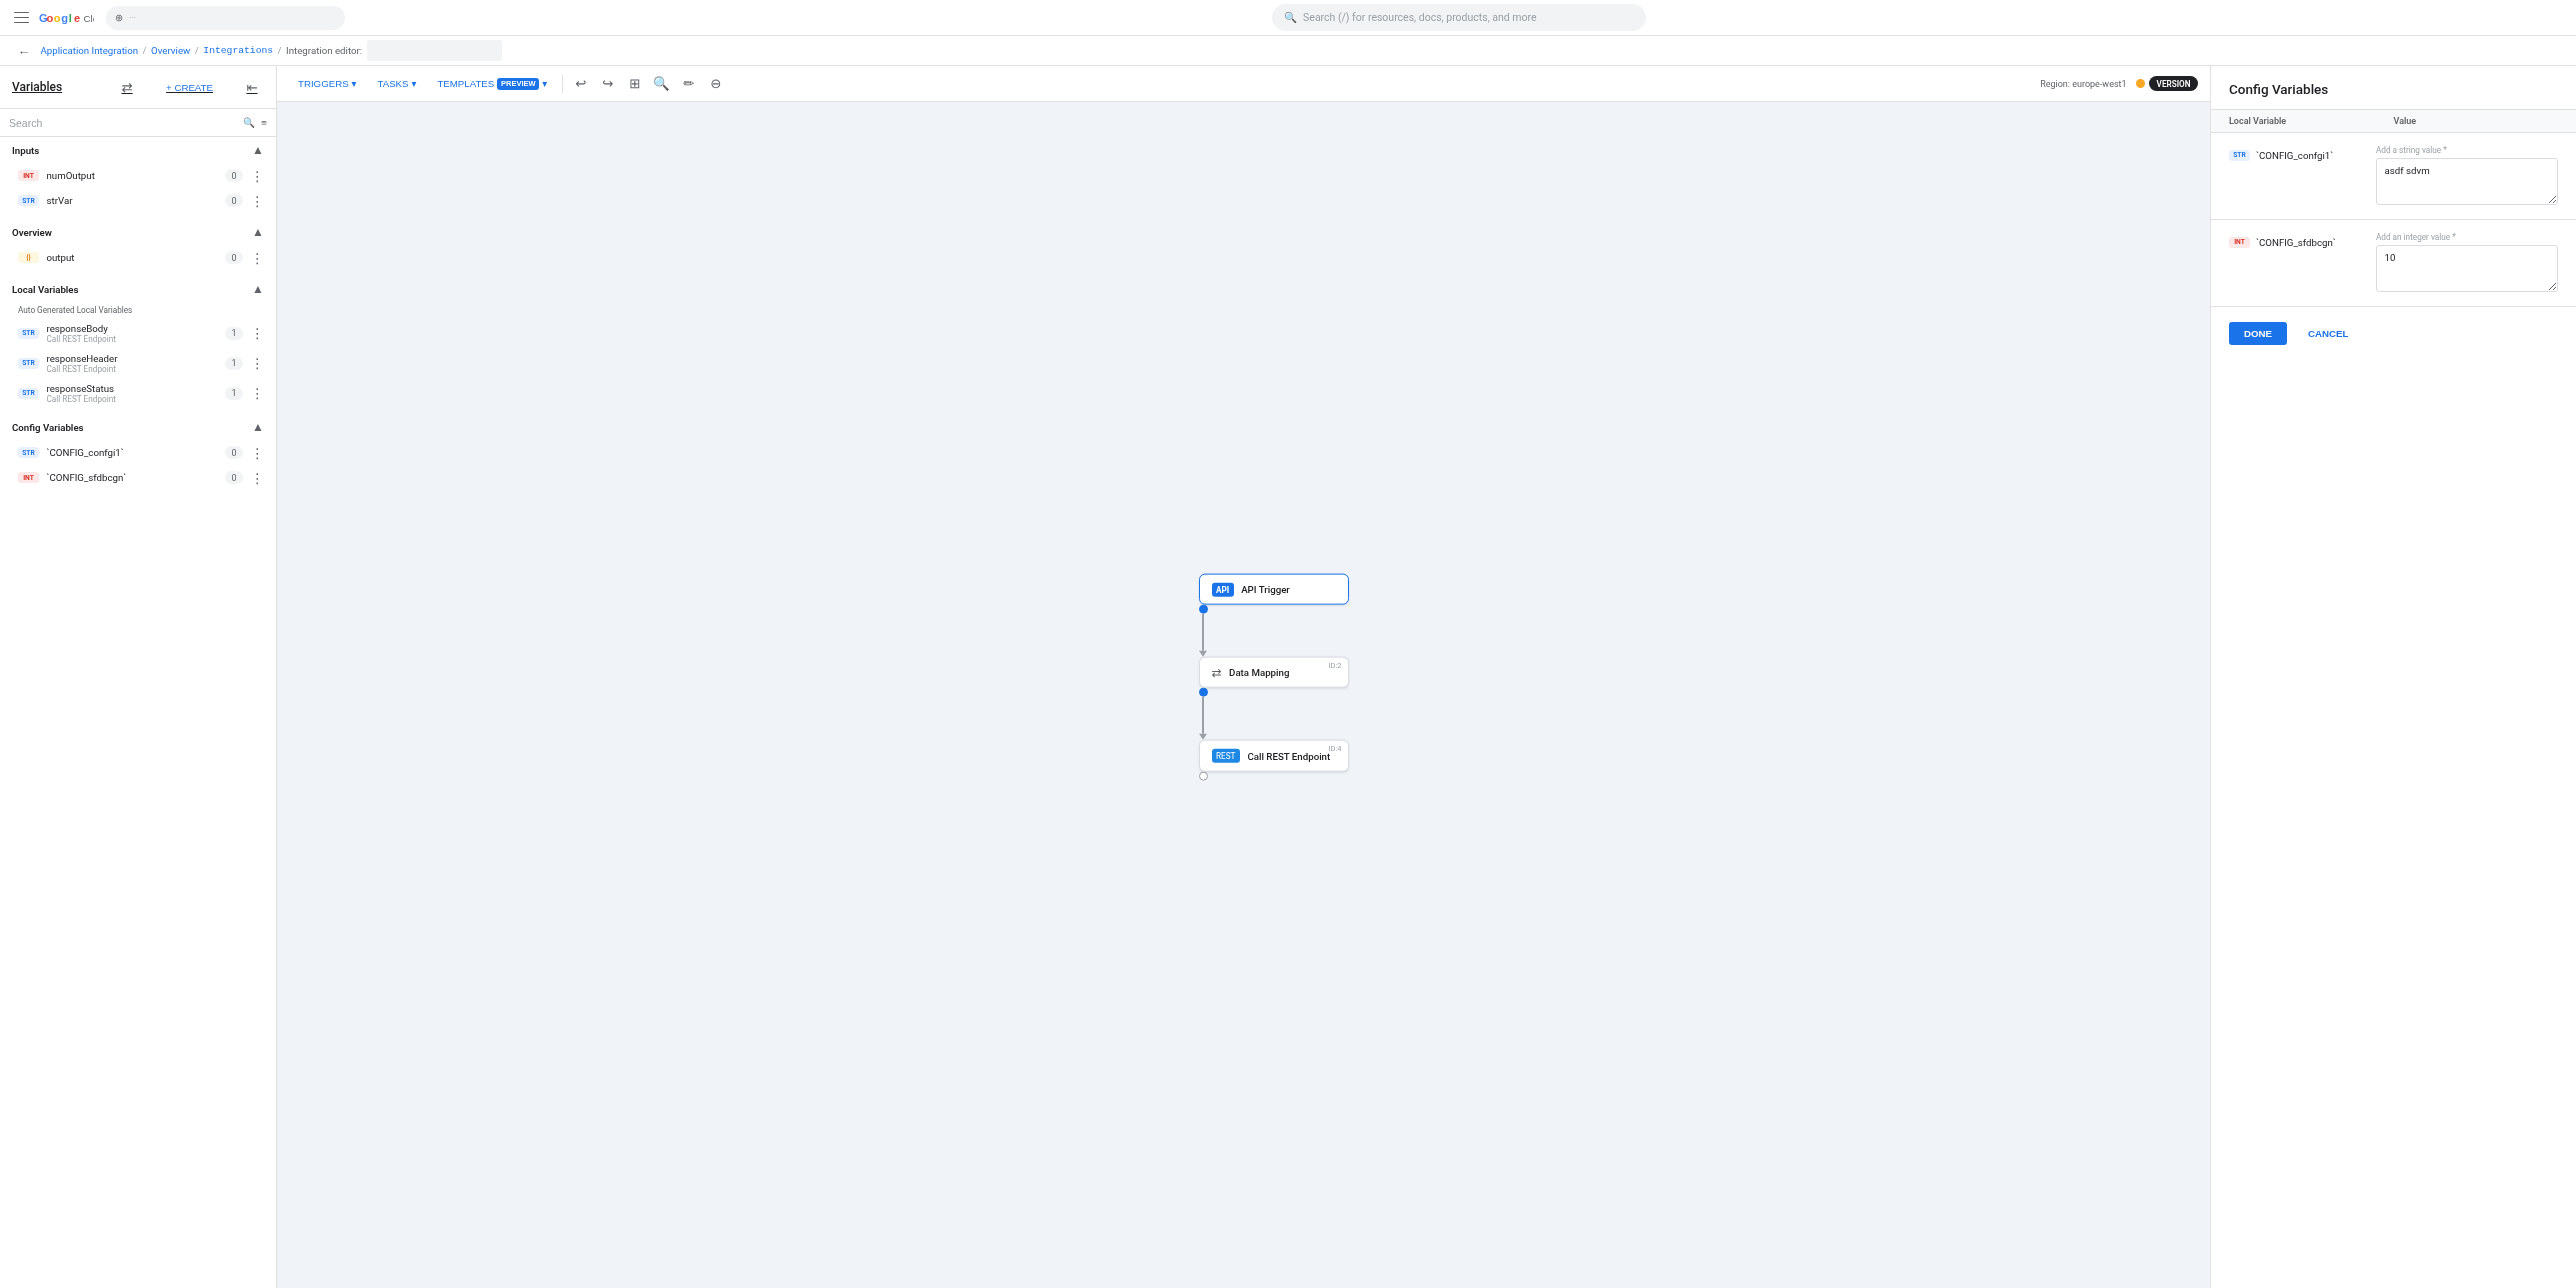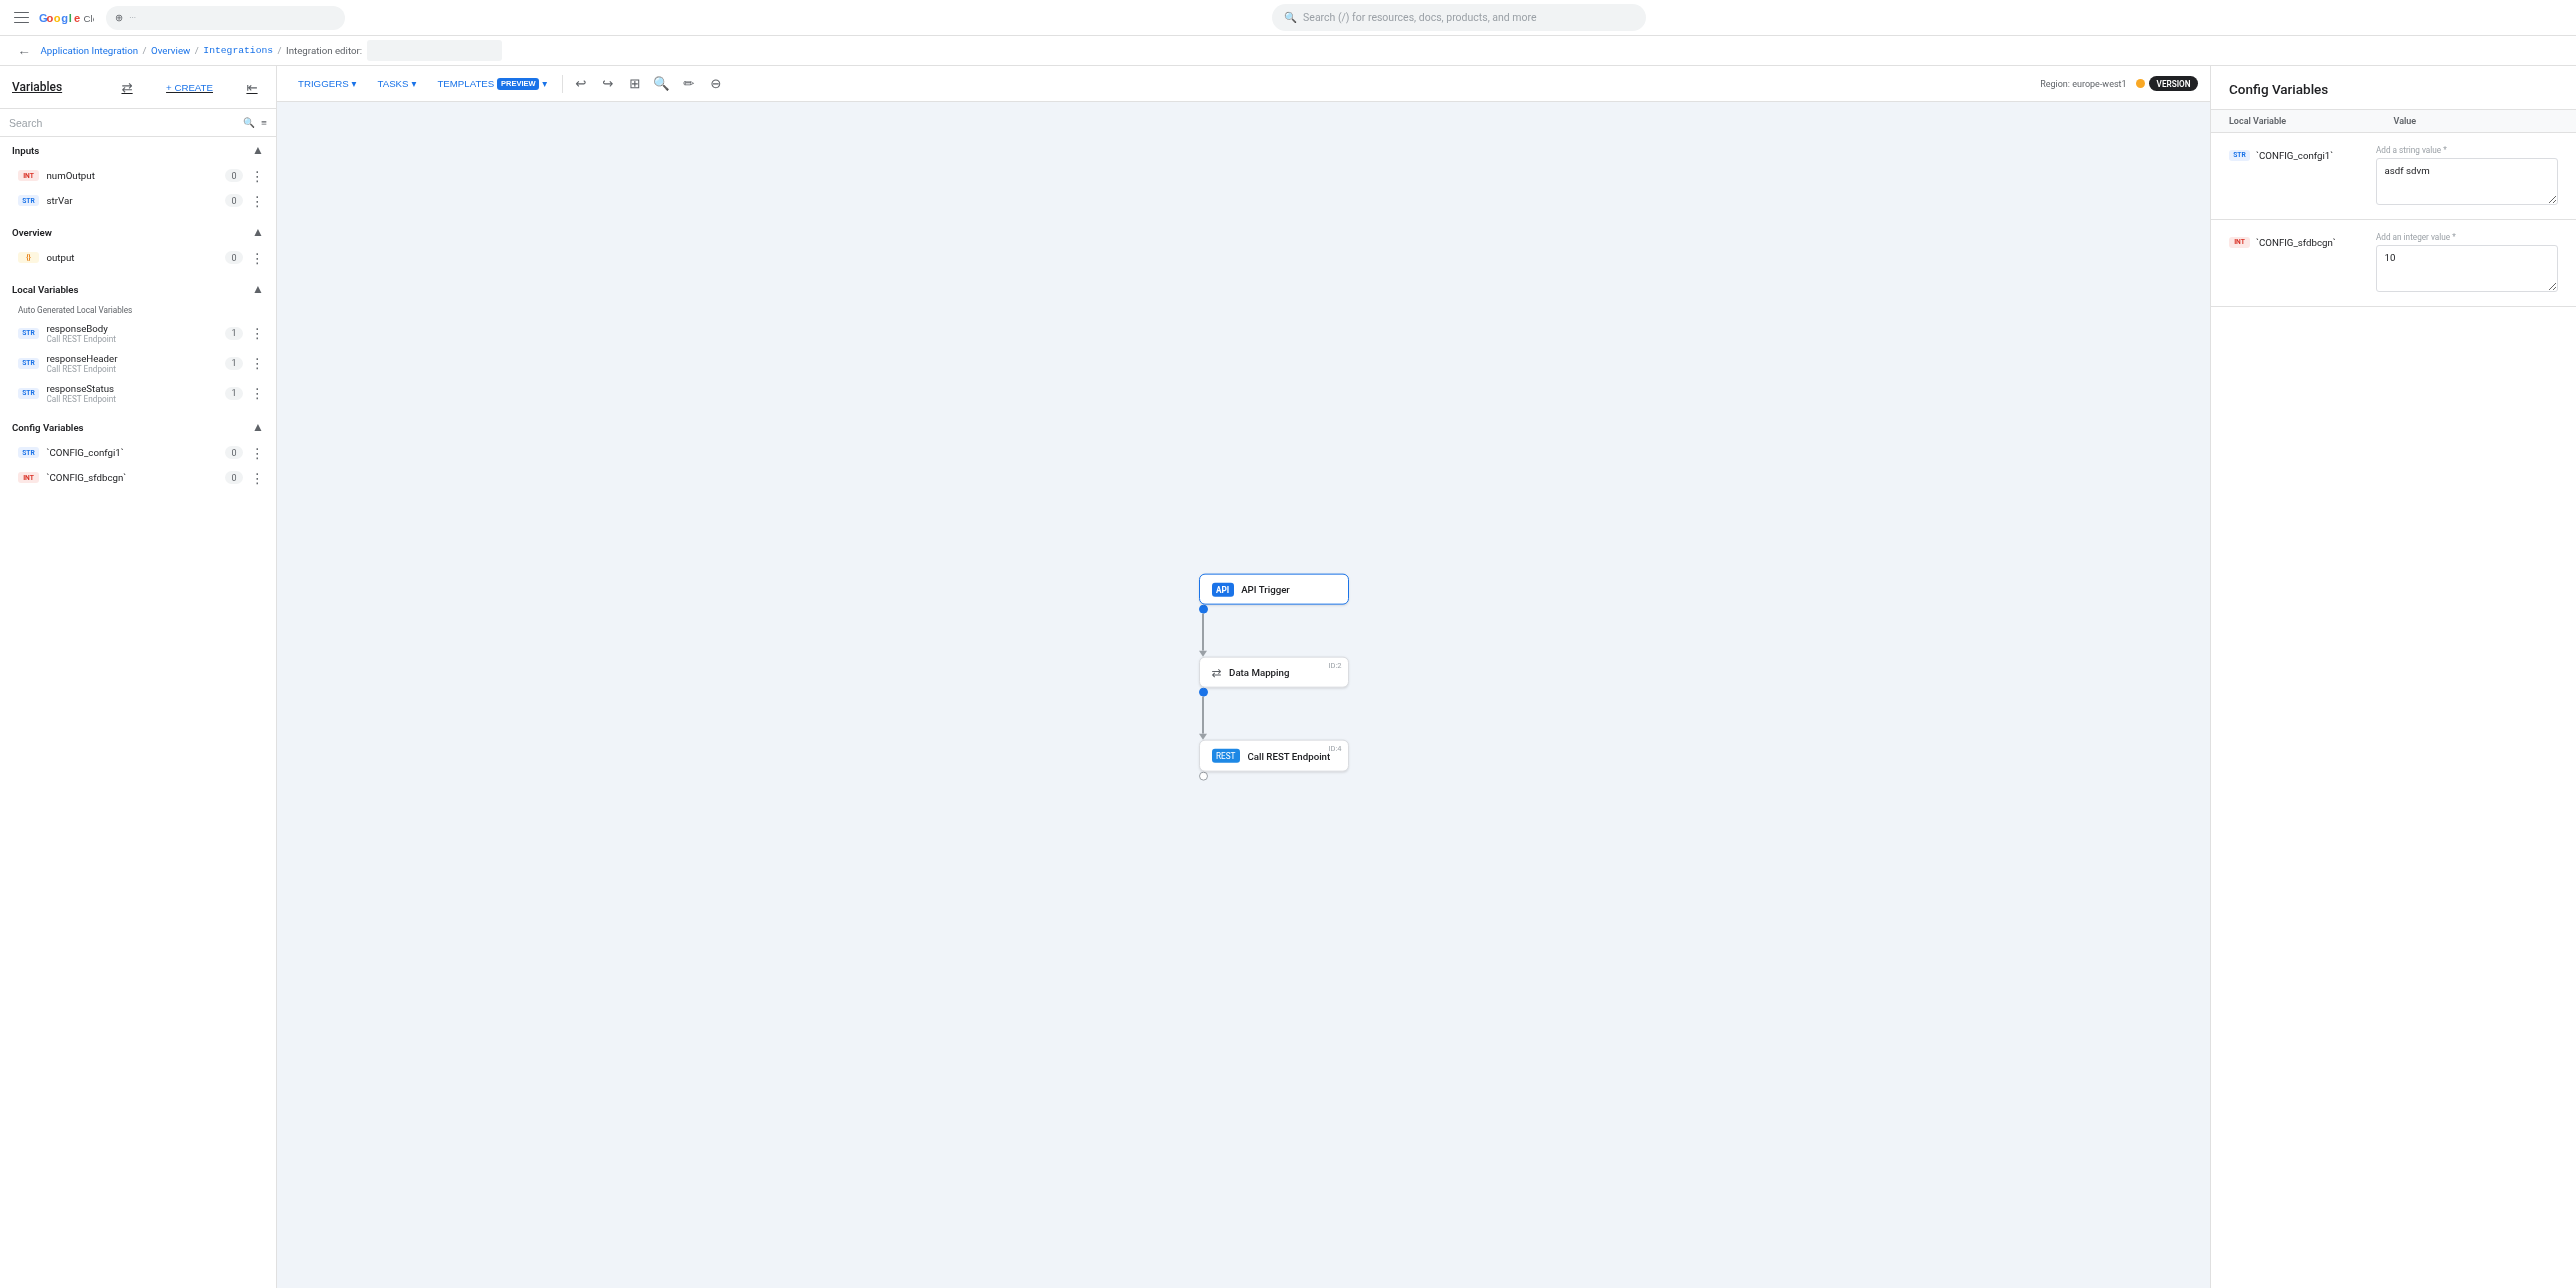--- a/index.html
+++ b/index.html
@@ -617,16 +617,20 @@
       <div class="config-var-cell">
         <span class="type-badge int">INT</span>
         <span class="config-var-name">`CONFIG_sfdbcgn`</span>
       </div>
       <div class="config-val-cell">
         <div class="config-textarea-label">Add an integer value *</div>
         <textarea class="config-textarea" rows="3" placeholder="Add an integer value *" style="">10</textarea>
       </div>
     </div>
 
+    <div class="actions-row">
+      <button class="done-btn">DONE</button>
+      <button class="cancel-btn">CANCEL</button>
+    </div>
   </div>
 
 </div>
 
 
 </body></html>

